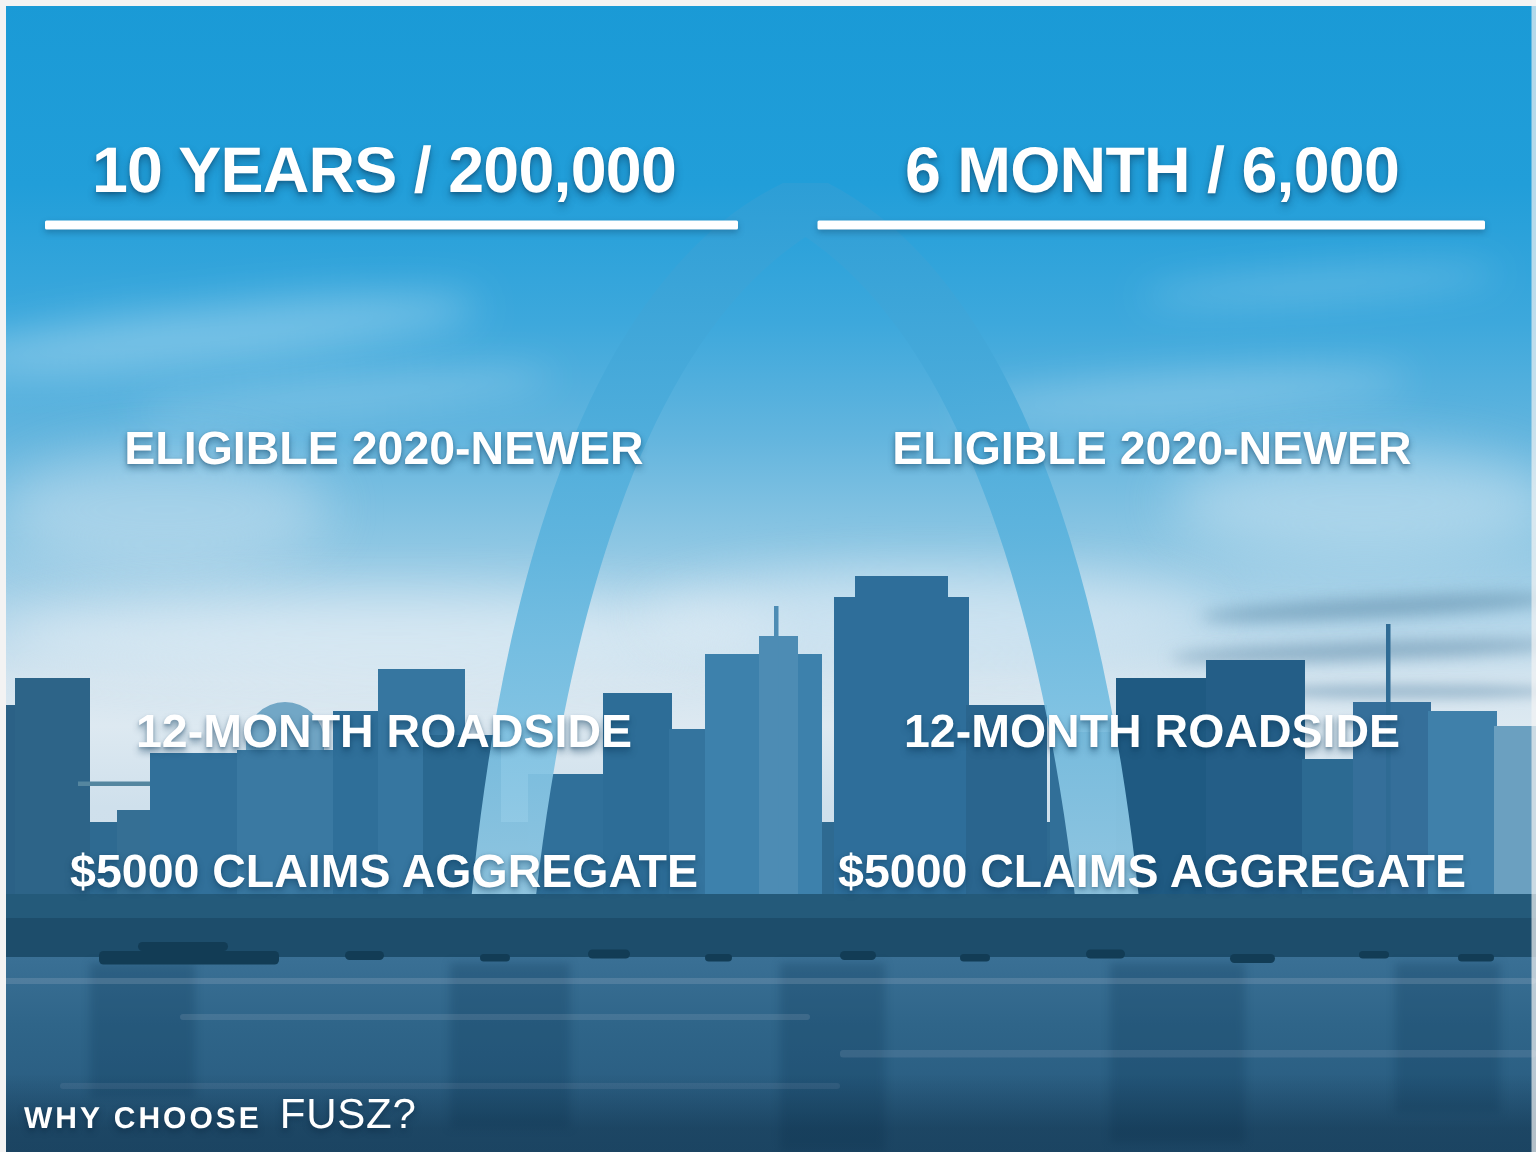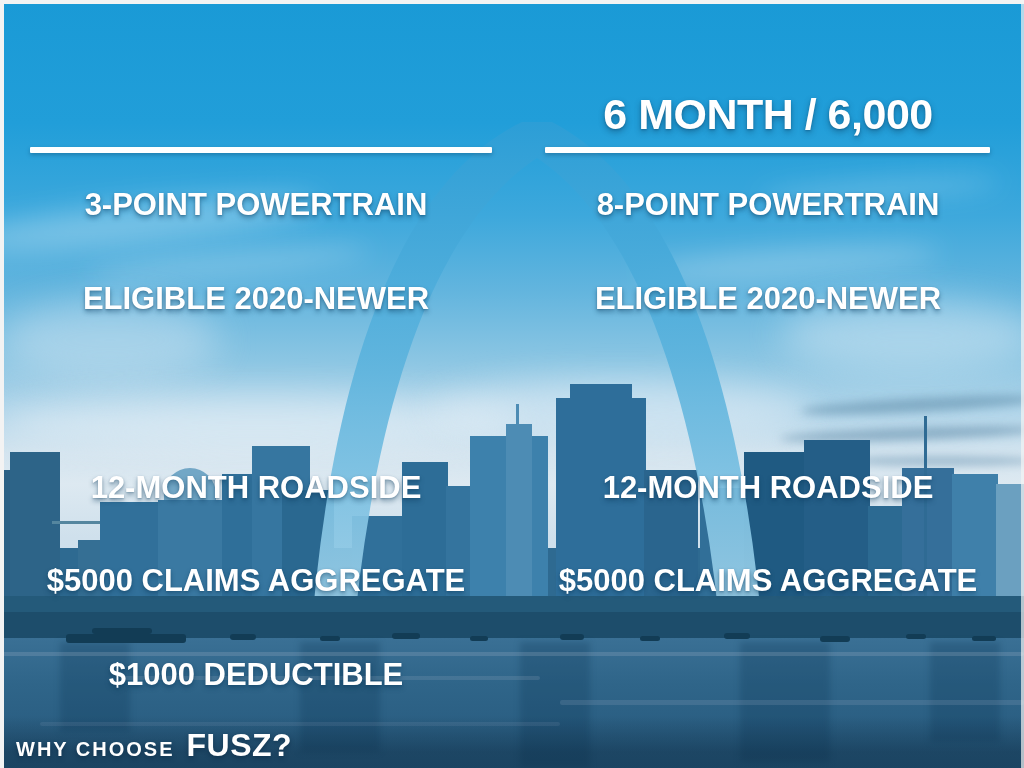--- a/index.html
+++ b/index.html
@@ -32,21 +32,21 @@
   .row{
     position:absolute;width:100%;font-size:31px;font-weight:800;line-height:1.1;
     text-shadow:0 3px 5px rgba(12,58,92,.45),0 1px 2px rgba(12,58,92,.3);
   }
   .r1{top:188px}.r2{top:282px}.r3{top:377px}.r4{top:471px}.r5{top:564px}.r6{top:658px}
   .footer{
     position:absolute;left:16px;top:727px;display:flex;align-items:baseline;gap:12px;color:#fff;
     text-shadow:0 2px 4px rgba(8,35,58,.55);z-index:12;
   }
   .footer .prefix{font-size:20px;font-weight:700;letter-spacing:2px;}
-  .footer .brand{font-size:32px;font-weight:700;letter-spacing:.5px;}
+  .footer .brand{font-size:28px;font-weight:400;letter-spacing:.5px;}
   .frame{position:absolute;background:#f3f3f3;z-index:30;}
 </style>
 </head>
 <body>
 
 <div class="stage">
 
   <div class="layer" style="z-index:1;">
     <div class="cloud" style="left:-40px;top:205px;width:360px;height:36px;background:rgba(255,255,255,.30);filter:blur(14px);transform:rotate(-6deg);"></div>
     <div class="cloud" style="left:90px;top:252px;width:280px;height:22px;background:rgba(255,255,255,.22);filter:blur(12px);transform:rotate(-5deg);"></div>
@@ -130,32 +130,30 @@
     <div class="boat" style="left:640px;top:636px;width:20px;height:5px;"></div>
     <div class="boat" style="left:724px;top:633px;width:26px;height:6px;"></div>
     <div class="boat" style="left:820px;top:636px;width:30px;height:6px;"></div>
     <div class="boat" style="left:906px;top:634px;width:20px;height:5px;"></div>
     <div class="boat" style="left:972px;top:636px;width:24px;height:5px;"></div>
 
     <div class="shore" style="top:716px;height:52px;background:linear-gradient(180deg,rgba(10,35,55,0) 0%,rgba(10,35,55,.38) 70%);"></div>
   </div>
 
   <div class="col" style="left:0;z-index:10;">
+    <div class="col-title">10 YEARS / 200,000</div>
     <div class="rule" style="left:30px;width:462px;"></div>
-    <div class="row r1">3-POINT POWERTRAIN</div>
     <div class="row r2">ELIGIBLE 2020-NEWER</div>
     <div class="row r4">12-MONTH ROADSIDE</div>
     <div class="row r5">$5000 CLAIMS AGGREGATE</div>
-    <div class="row r6">$1000 DEDUCTIBLE</div>
   </div>
 
   <div class="col" style="left:512px;z-index:10;">
     <div class="col-title">6 MONTH / 6,000</div>
     <div class="rule" style="left:33px;width:445px;"></div>
-    <div class="row r1">8-POINT POWERTRAIN</div>
     <div class="row r2">ELIGIBLE 2020-NEWER</div>
     <div class="row r4">12-MONTH ROADSIDE</div>
     <div class="row r5">$5000 CLAIMS AGGREGATE</div>
   </div>
 
   <div class="footer">
     <span class="prefix">WHY CHOOSE</span>
     <span class="brand">FUSZ?</span>
   </div>
 

